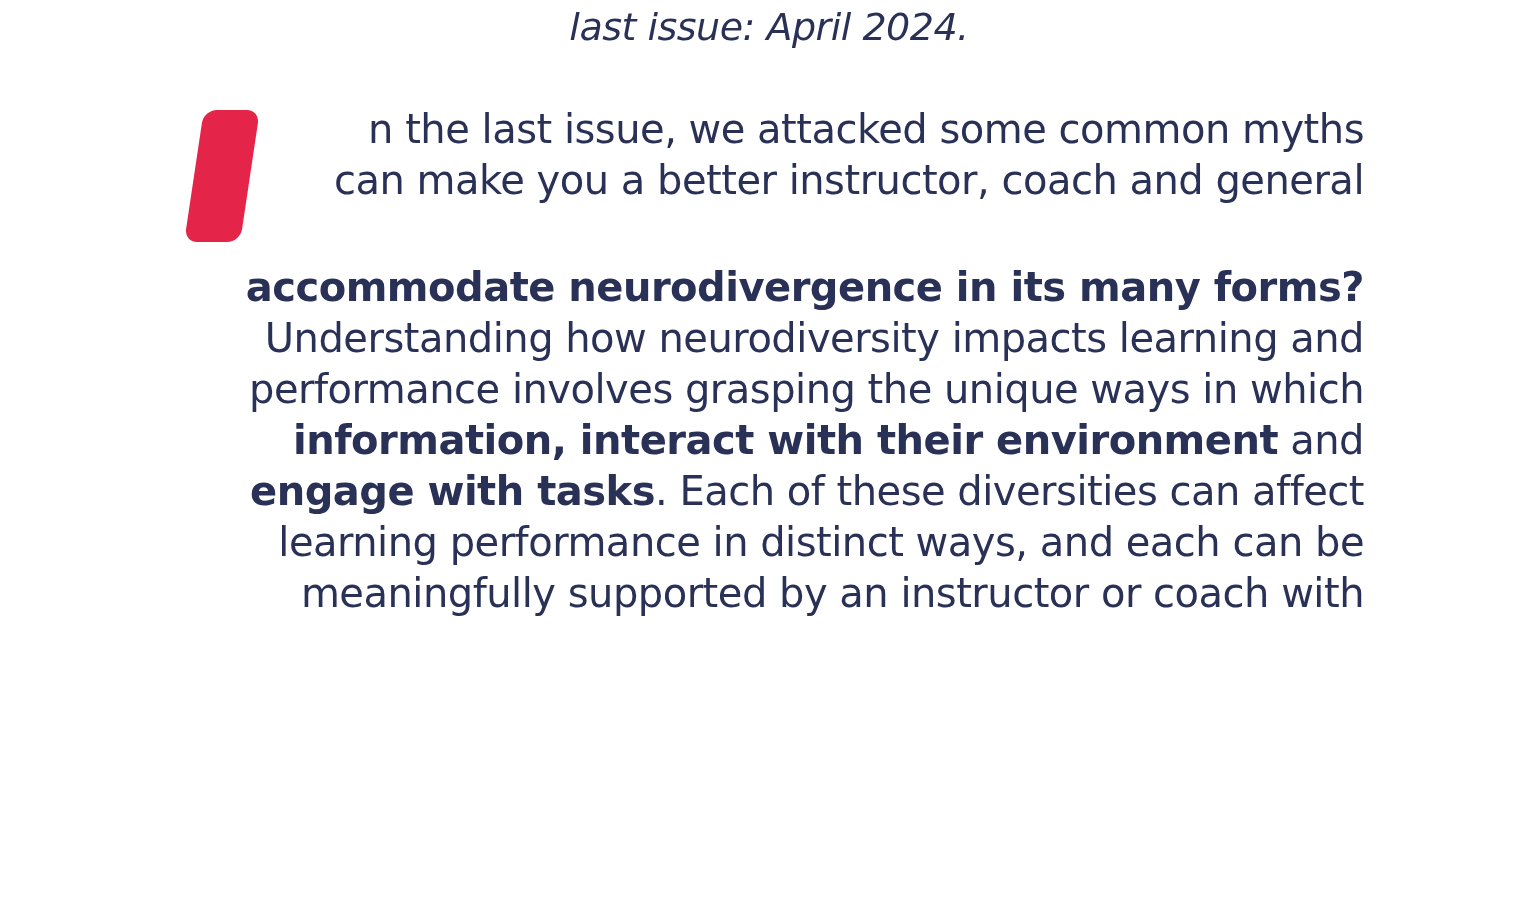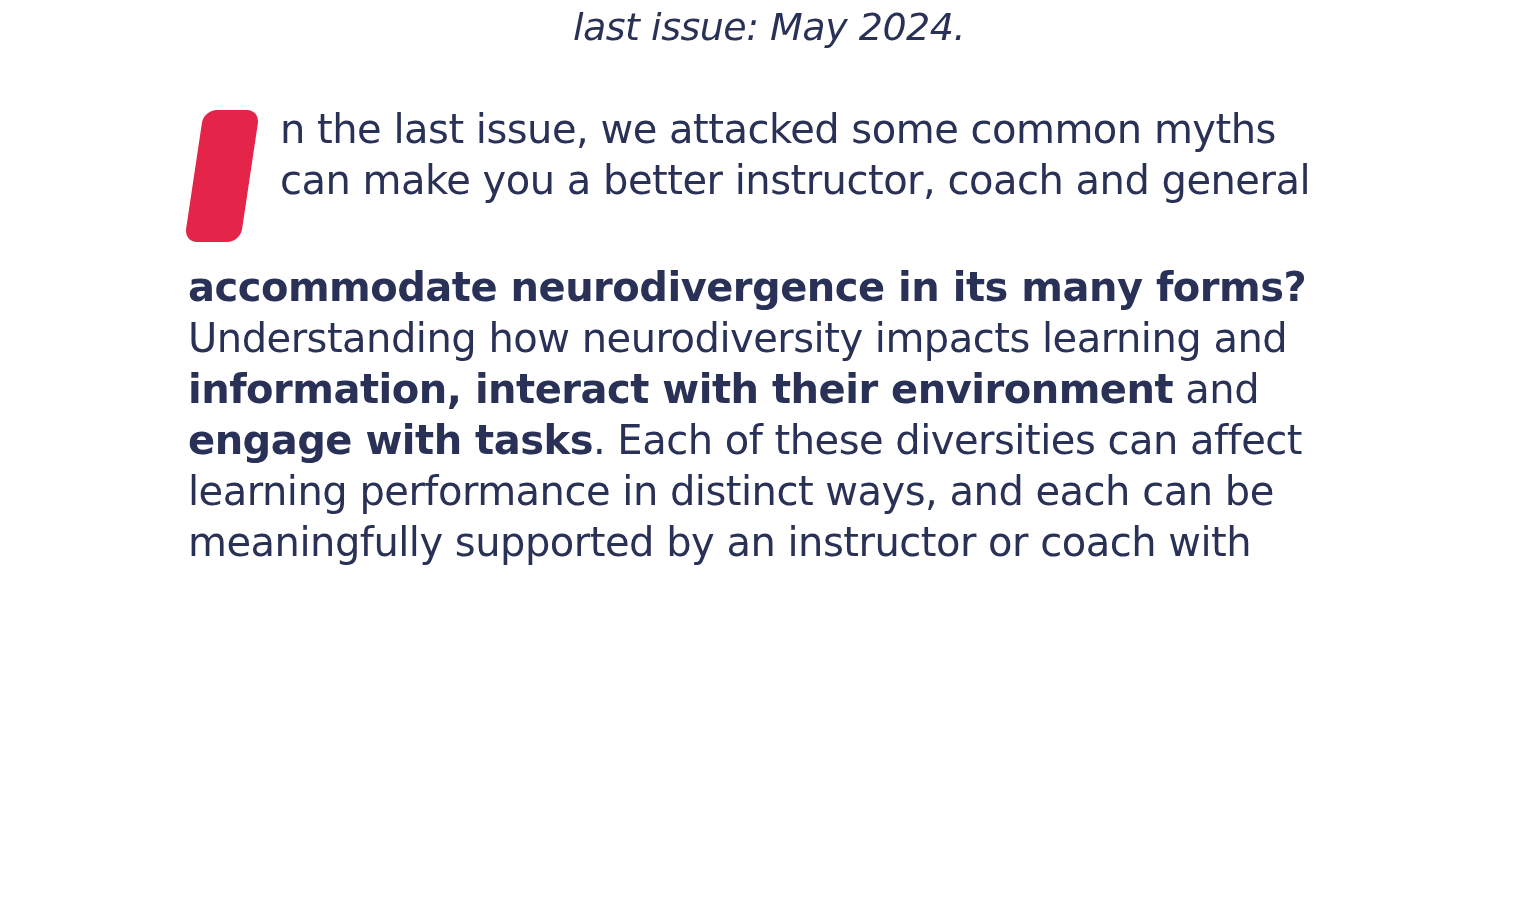--- a/index.html
+++ b/index.html
@@ -40,20 +40,21 @@
     font-size:40px;
     letter-spacing:-0.5px;
   }
   .para + .para{
     margin-top:56px;
   }
   .line{
     height:51px;
     line-height:51px;
     white-space:pre;
+    text-align:right;
   }
   
   .para.has-dropcap > div.line:nth-of-type(-n+3){
     margin-left:92px;
   }
   .bold{
     font-weight:700;
   }
   .dropcap{
     position:absolute;
@@ -68,32 +69,33 @@
     height:100%;
     background:var(--accent);
     border-radius:13px;
     transform:skewX(-8.5deg);
   }
 </style>
 </head>
 <body>
 
 <div class="page">
-  <p class="caption">last issue: May 2024.</p>
+  <p class="caption">last issue: April 2024.</p>
 
   <div class="article">
       <div class="para has-dropcap">
         <span class="dropcap" aria-label="I">
           <span class="dropcap-bar"></span>
         </span>
         <div class="line"><span>n the last issue, we attacked some common myths</span></div>
         <div class="line"><span>can make you a better instructor, coach and general</span></div>
       </div>
       <div class="para">
         <div class="line"><span class="bold">accommodate neurodivergence in its many forms?</span></div>
         <div class="line"><span>Understanding how neurodiversity impacts learning and</span></div>
+        <div class="line"><span>performance involves grasping the unique ways in which</span></div>
         <div class="line"><span class="bold">information, interact with their environment</span><span> and</span></div>
         <div class="line"><span class="bold">engage with tasks</span><span>. Each of these diversities can affect</span></div>
         <div class="line"><span>learning performance in distinct ways, and each can be</span></div>
         <div class="line"><span>meaningfully supported by an instructor or coach with</span></div>
       </div>
     </div>
 </div>
 
 </body></html>

